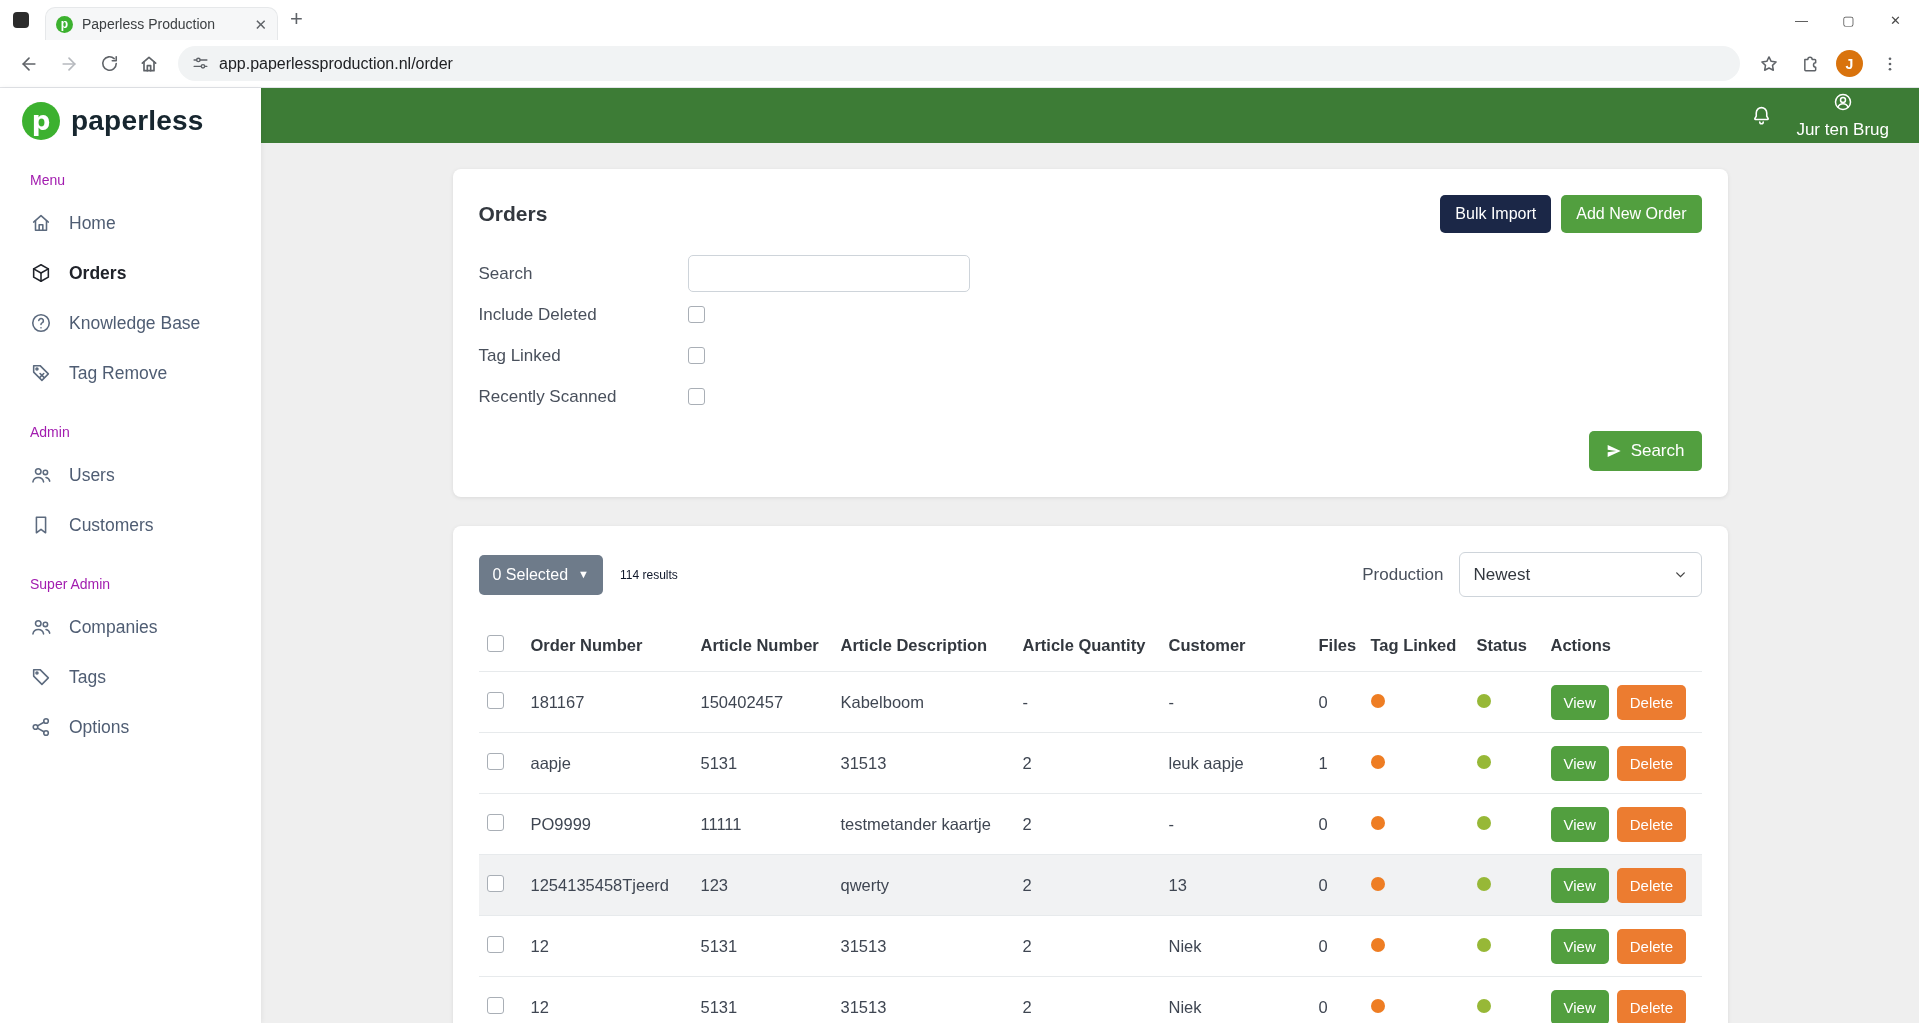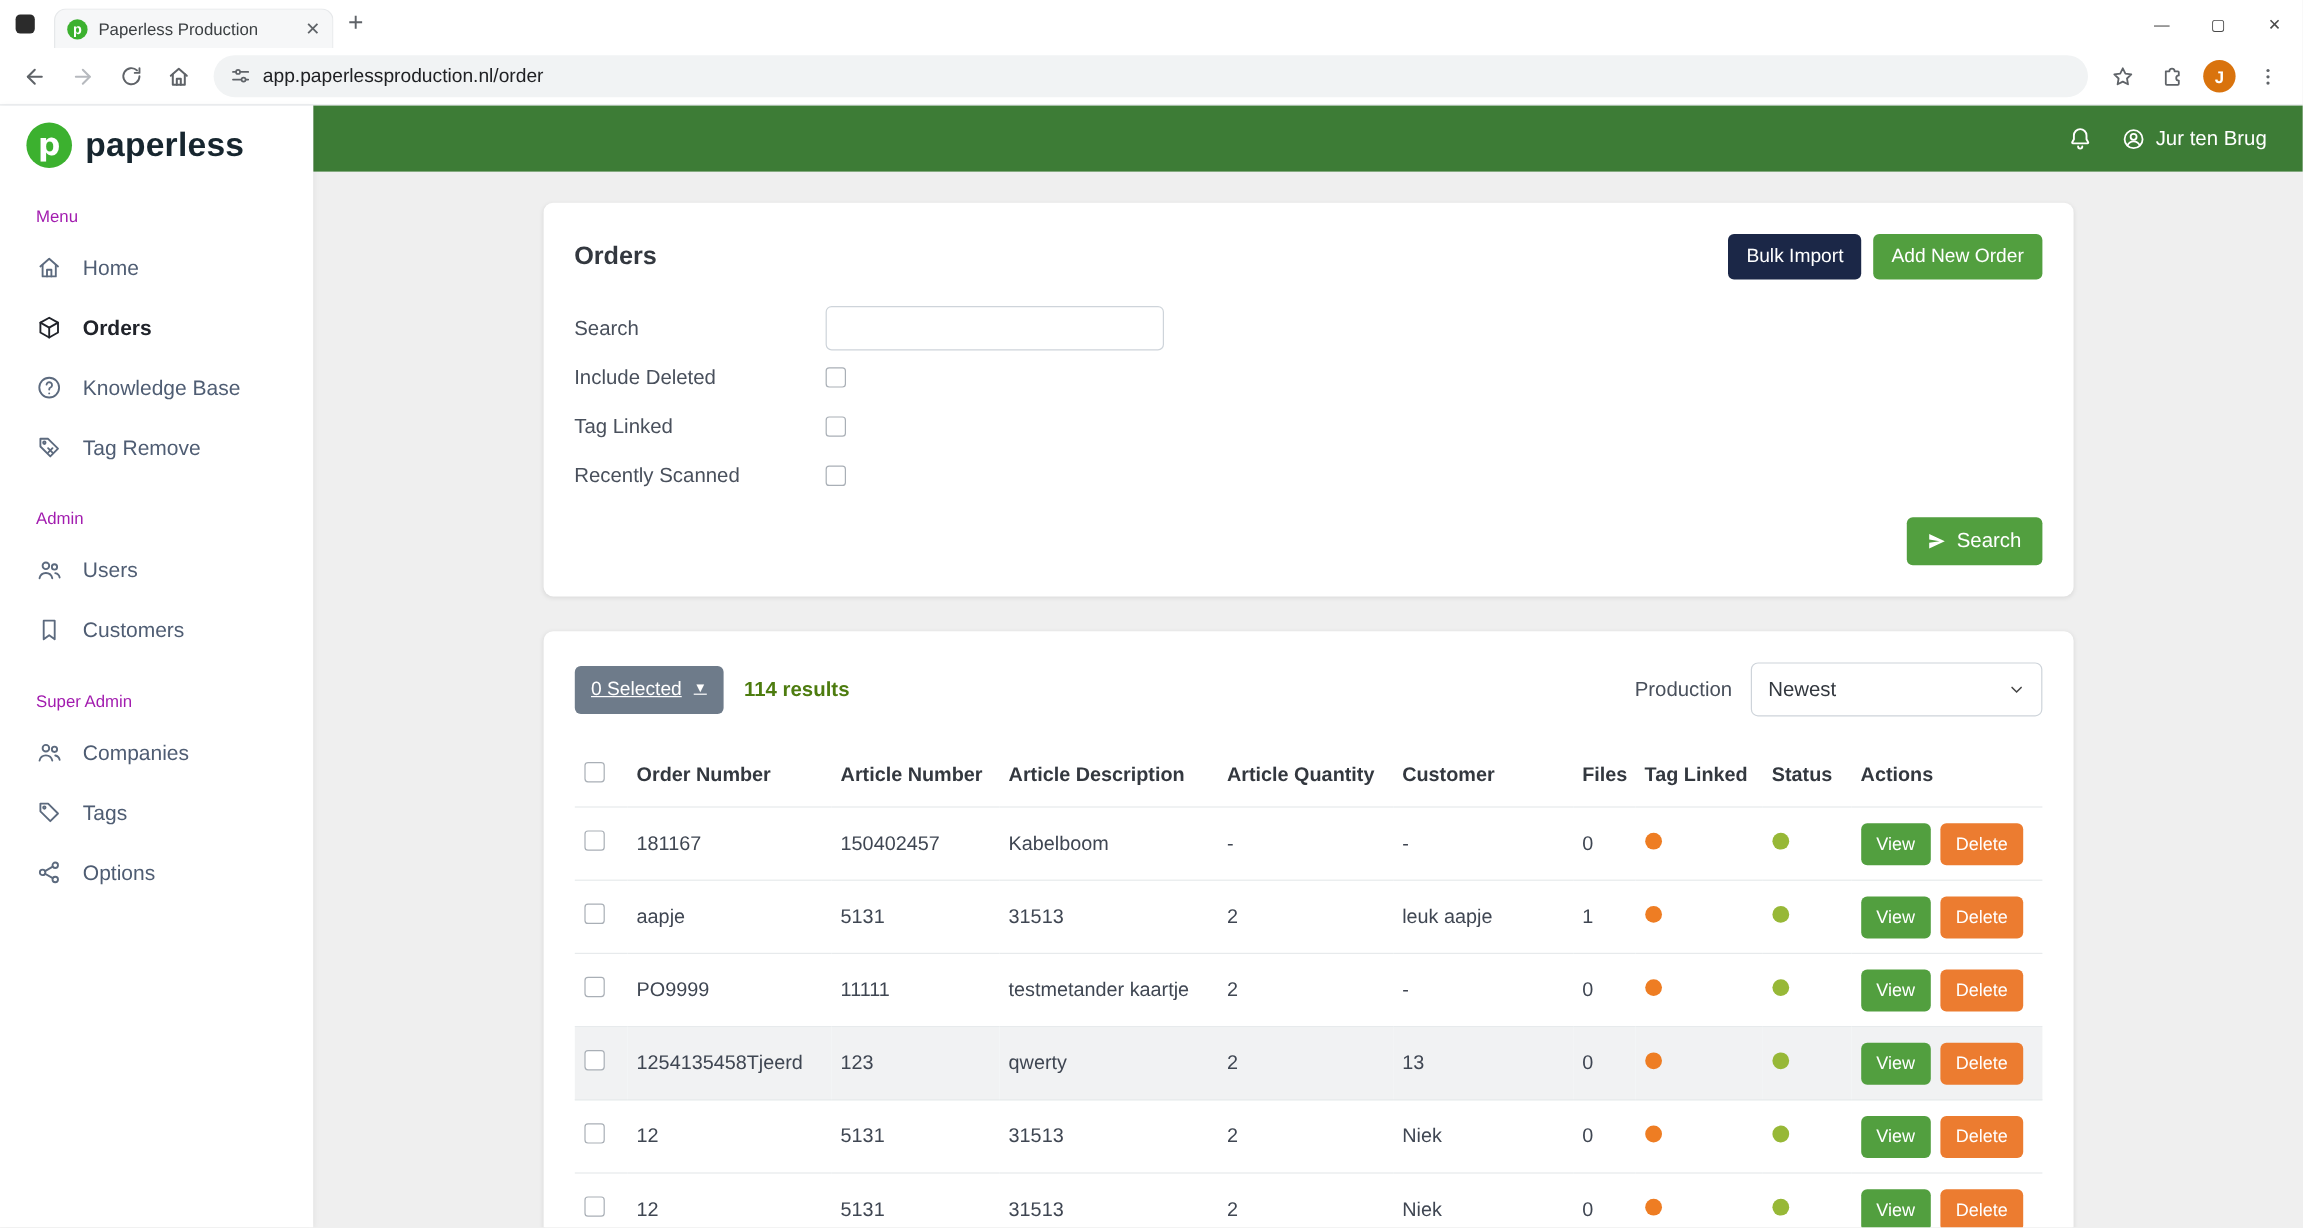--- a/index.html
+++ b/index.html
@@ -37,21 +37,21 @@
   .logo-mark{ width:38px; height:38px; border-radius:50%; background:var(--c-logo,#3cb12f); color:#fff; display:flex; align-items:center; justify-content:center; font-size:26px; font-weight:bold; font-family:"DejaVu Sans", sans-serif; }
   .logo-text{ font-size:28px; font-weight:bold; color:#17262f; letter-spacing:0.2px; }
   .menu-label{ padding:26px 30px 10px; font-size:14px; color:#a21caf; }
   .side-item{ display:flex; align-items:center; gap:17px; padding:14px 30px; font-size:17.5px; color:#4f5d73; cursor:pointer; }
   .side-item .side-icon{ color:#5c6a7e; }
   .side-item.active{ color:#20232a; font-weight:bold; }
   .side-item.active .side-icon{ color:#20232a; }
 
   .main{ flex:1; display:flex; flex-direction:column; min-width:0; }
   .topbar{ height:55px; background:var(--c-header,#3d7c36); display:flex; align-items:center; justify-content:flex-end; gap:24px; padding:0 30px; flex:0 0 auto; }
-  .topbar-user{ display:flex; align-items:center; gap:8px; color:#fff; font-size:17px; cursor:pointer; }
+  .topbar-user{ display:flex; align-items:center; gap:8px; color:#fff; font-size:17px; cursor:pointer;flex-direction:column; }
   .bell{ color:#fff; cursor:pointer; }
 
   .content{ flex:1; overflow:hidden; }
   .card{ width:1275px; margin:0 auto; background:#fff; border-radius:8px; box-shadow:0 1px 4px rgba(0,0,0,0.09); padding:26px; }
   .orders-card{ margin-top:26px; }
   .results-card{ margin-top:29px; }
 
   
   .card-head{ display:flex; align-items:center; justify-content:space-between; margin-bottom:20px; }
   .card-title{ font-size:21px; font-weight:bold; color:#33383f; }
@@ -61,23 +61,23 @@
   .btn-green{ background:var(--c-green,#529f3f); }
   .form-row{ display:flex; align-items:center; height:41px; }
   .form-label{ width:209px; font-size:17px; color:#49505c; }
   .search-input{ width:282px; height:37px; border:1px solid #ced4da; border-radius:5px; padding:0 10px; font-size:16px; font-family:inherit; color:#333; }
   .cbx{ appearance:none; -webkit-appearance:none; width:17px; height:17px; border:1.6px solid #a9afb6; border-radius:3px; background:#fff; cursor:pointer; }
   .search-btn-row{ display:flex; justify-content:flex-end; margin-top:14px; }
   .search-btn{ display:inline-flex; align-items:center; gap:9px; font-size:17px; padding:10px 17px; }
 
   
   .results-head{ display:flex; align-items:center; margin-bottom:24px; }
-  .selected-btn{ background:var(--c-slate,#6e7b8a); display:inline-flex; align-items:center; gap:10px; font-size:16px; padding:11px 14px;text-decoration:underline; }
+  .selected-btn{ background:var(--c-slate,#6e7b8a); display:inline-flex; align-items:center; gap:10px; font-size:16px; padding:11px 14px; }
   .caret{ font-size:11px; line-height:1; }
-  .results-count{ margin-left:17px; font-size:17px; color:#4d7c0f;font-weight:bold; }
+  .results-count{ margin-left:17px; font-size:12px; color:#0f172a; }
   .sorting{ margin-left:auto; display:flex; align-items:center; gap:15px; }
   .sorting-label{ font-size:17px; color:#49505c; }
   .sort-select{ width:243px; height:45px; border:1px solid #ced4da; border-radius:6px; background:#fff; display:flex; align-items:center; justify-content:space-between; padding:0 14px; font-size:17px; color:#33383f; cursor:pointer; }
 
   table{ width:100%; border-collapse:collapse; table-layout:fixed; }
   th{ text-align:left; font-size:16.5px; font-weight:bold; color:#33383f; padding:14px 8px 15px 8px; }
   td{ font-size:16.5px; color:#3f4652; padding:0 8px; height:61px; border-top:1px solid #e7eaec; }
   tr.highlight td{ background:#f1f2f3; }
   .dot{ display:inline-block; width:14px; height:14px; border-radius:50%; }
   .dot.orange{ background:var(--c-dot-orange,#ee7d23); }

